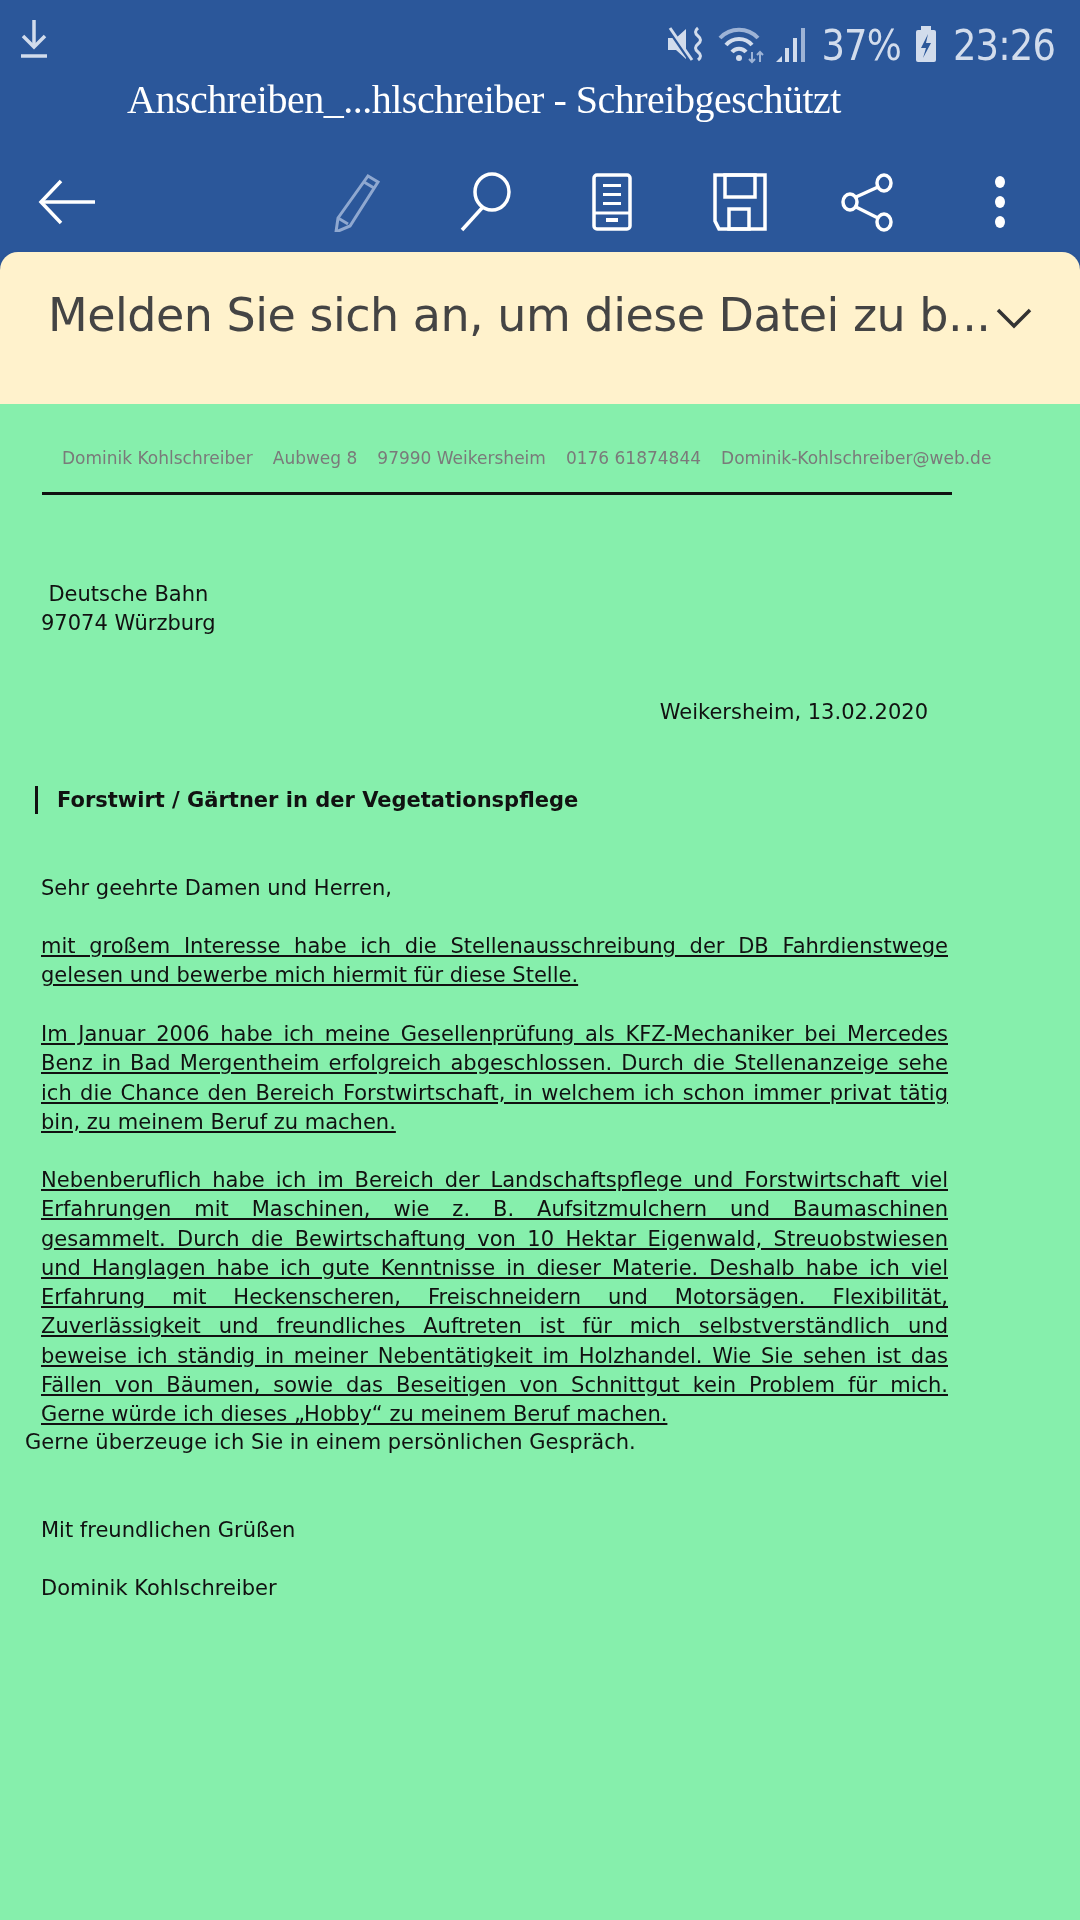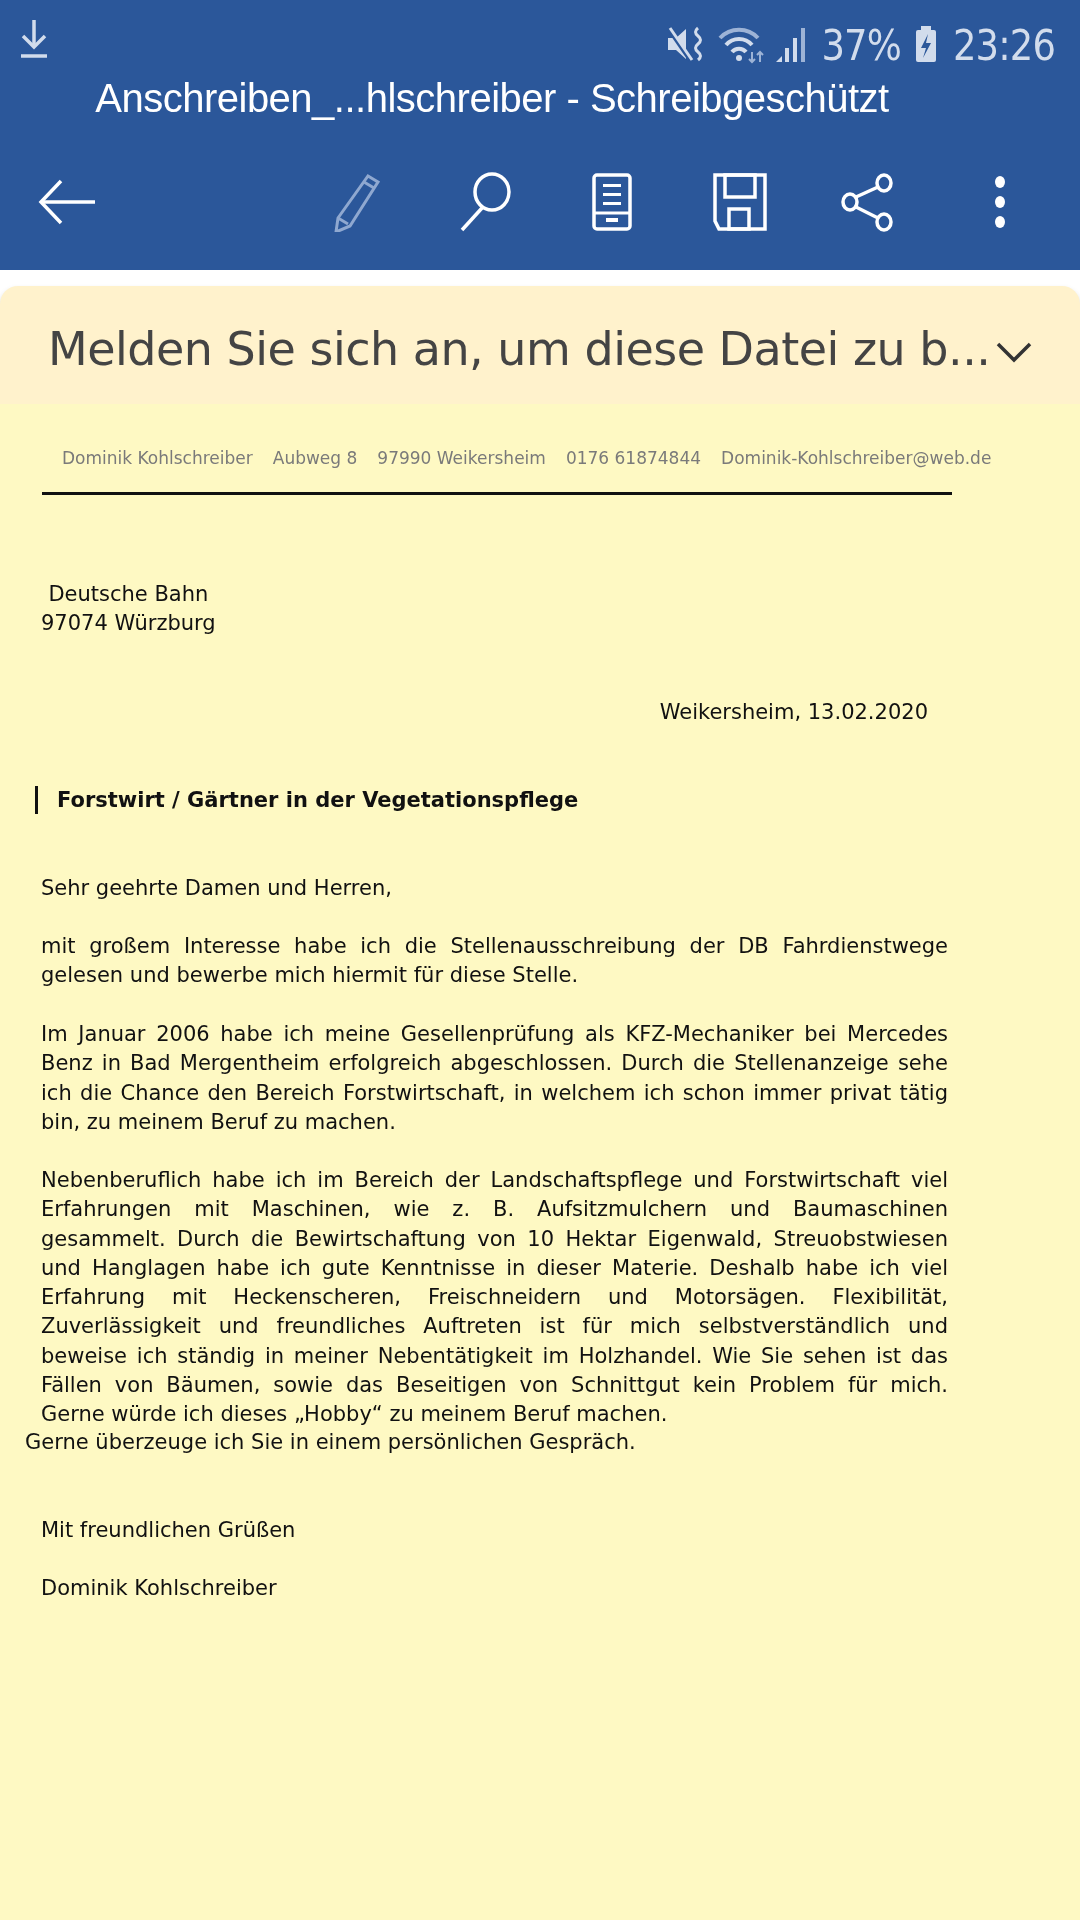--- a/index.html
+++ b/index.html
@@ -18,47 +18,47 @@
   .status-right {
     position: absolute; right: 18px; top: 8px; height: 62px;
     display: flex; align-items: flex-end; gap: 8px; color: #d2dcec;
   }
   .status-right .ico { display: inline-block; }
   .status-text {
     font-family: "DejaVu Sans", sans-serif; font-size: 42px; letter-spacing: -1px;
     color: #d2dcec; transform: scaleX(0.88); transform-origin: center;
   }
   .doc-title {
-    position: absolute; left: 12px; top: 76px; width: 960px; text-align: center;
-    font-family: Liberation Sans, sans-serif; font-size: 40px; color: #ffffff;
+    position: absolute; left: 4px; top: 76px; width: 960px; text-align: center;
+    font-family: Liberation Serif, serif; font-size: 40px; color: #ffffff;
     letter-spacing: -0.5px;
   }
   .toolbar { position: absolute; left: 0; top: 150px; width: 1080px; height: 100px; }
   .tb-btn {
     position: absolute; top: 20px; width: 64px; height: 64px;
     display: flex; align-items: center; justify-content: center; cursor: pointer;
   }
   .tb-btn svg { display: block; }
 
   
   .banner {
-    position: absolute; left: 0; top: 286px; width: 1080px; height: 170px;
+    position: absolute; left: 0; top: 252px; width: 1080px; height: 170px;
     background: #fff2cc; box-shadow: 0 4px 6px rgba(0,0,0,0.18);
     cursor: pointer;
     border-radius: 18px;
   }
   .banner-text {
     position: absolute; left: 48px; top: 36px;
     font-family: "DejaVu Sans", sans-serif; font-size: 46px; color: #444444;
     letter-spacing: -0.5px; white-space: nowrap;
   }
   .banner-chevron { position: absolute; right: 46px; top: 52px; width: 40px; height: 30px; }
 
   
-  .doc { position: absolute; left: 0; top: 404px; width: 1080px; height: 1516px; background: #fef9c3; }
+  .doc { position: absolute; left: 0; top: 404px; width: 1080px; height: 1516px; background: #86efac; }
   .sender-line {
     position: absolute; left: 62px; top: 44px; height: 28px;
     font-family: "DejaVu Sans", sans-serif; font-size: 17px; color: #7a7a7a;
     white-space: nowrap; display: flex;
   }
   .sender-line span { margin-right: 20px; }
   .sender-rule {
     position: absolute; left: 42px; top: 88px; width: 910px; height: 3px; background: #111;
   }
   .body-text {
@@ -67,21 +67,21 @@
   .recipient { position: absolute; left: 41px; top: 176px; }
   .date { position: absolute; right: 152px; top: 294px; text-align: center; }
   .subject {
     position: absolute; left: 57px; top: 382px; font-weight: bold;
   }
   .cursor {
     position: absolute; left: 35px; top: 382px; width: 3px; height: 28px; background: #111;
   }
   .salutation { position: absolute; left: 41px; top: 470px; }
   .para {
-    position: absolute; left: 41px; width: 907px; text-align: justify;
+    position: absolute; left: 41px; width: 907px; text-align: justify; text-decoration: underline;
   }
   .p1 { top: 528px; }
   .p2 { top: 616px; }
   .p3 { top: 762px; }
   .closing-line { position: absolute; left: 25px; top: 1024px; }
   .regards { position: absolute; left: 41px; top: 1112px; }
   .signature { position: absolute; left: 41px; top: 1170px; }
 </style>
 </head>
 <body>

